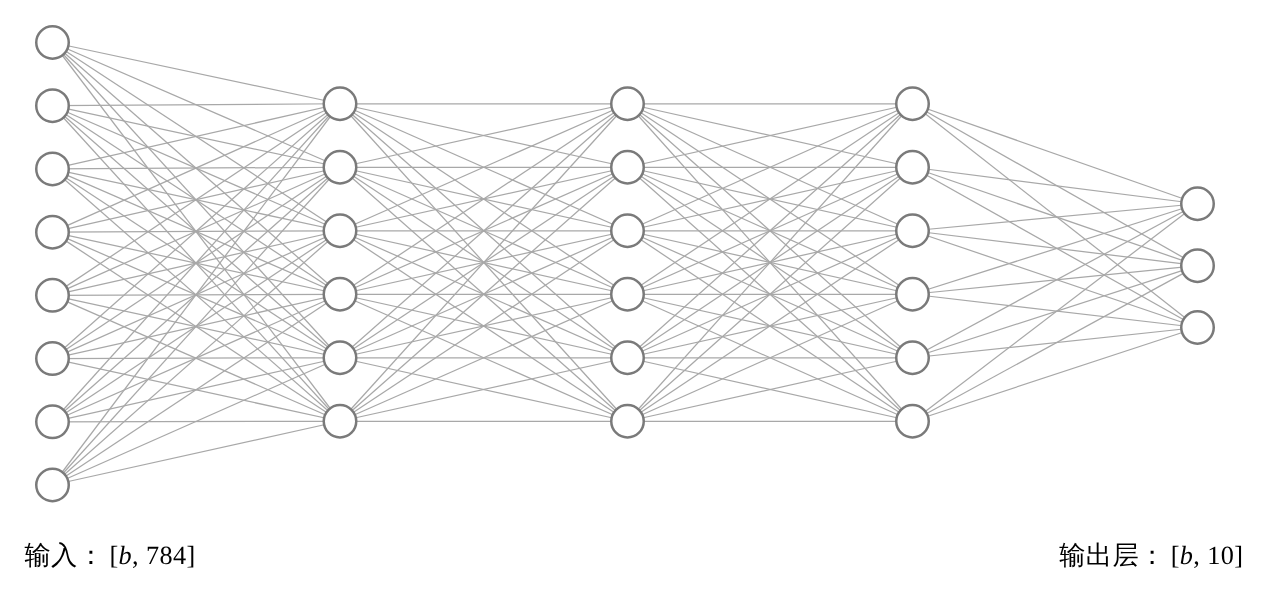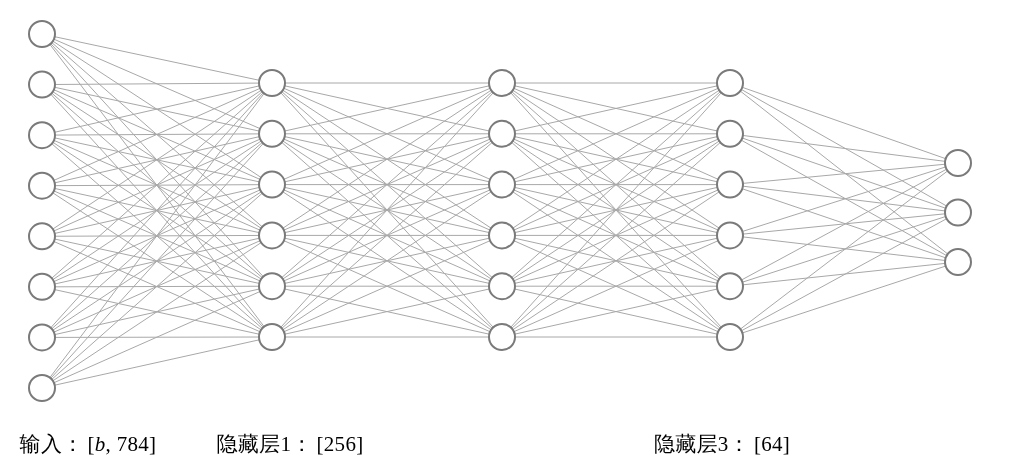--- a/index.html
+++ b/index.html
@@ -206,18 +206,17 @@
       <circle cx="730" cy="235.39999999999998" r="13" fill="#ffffff" stroke="#7a7a7a" stroke-width="2"></circle>
       <circle cx="730" cy="286.2" r="13" fill="#ffffff" stroke="#7a7a7a" stroke-width="2"></circle>
       <circle cx="730" cy="337" r="13" fill="#ffffff" stroke="#7a7a7a" stroke-width="2"></circle>
       <circle cx="958" cy="163" r="13" fill="#ffffff" stroke="#7a7a7a" stroke-width="2"></circle>
       <circle cx="958" cy="212.5" r="13" fill="#ffffff" stroke="#7a7a7a" stroke-width="2"></circle>
       <circle cx="958" cy="262" r="13" fill="#ffffff" stroke="#7a7a7a" stroke-width="2"></circle>
     </svg>
 
   <div class="layer-label" style="left: 88px; top: 431px;"><span>输入：</span><span class="shape-open">[</span><span class="math-var">b</span><span>, 784]</span></div>
 
-  <div class="layer-label" style="left: 290px; top: 431px;"><span>隐藏层1：</span><span class="shape-open">[</span><span class="math-var"></span><span>256]</span></div>
-
-
-  <div class="layer-label" style="left: 722px; top: 431px;"><span>隐藏层3：</span><span class="shape-open">[</span><span class="math-var"></span><span>64]</span></div>
-
+
+
+
+  <div class="layer-label" style="left: 921px; top: 431px;"><span>输出层：</span><span class="shape-open">[</span><span class="math-var">b</span><span>, 10]</span></div>
 </div>
 
 </body></html>

